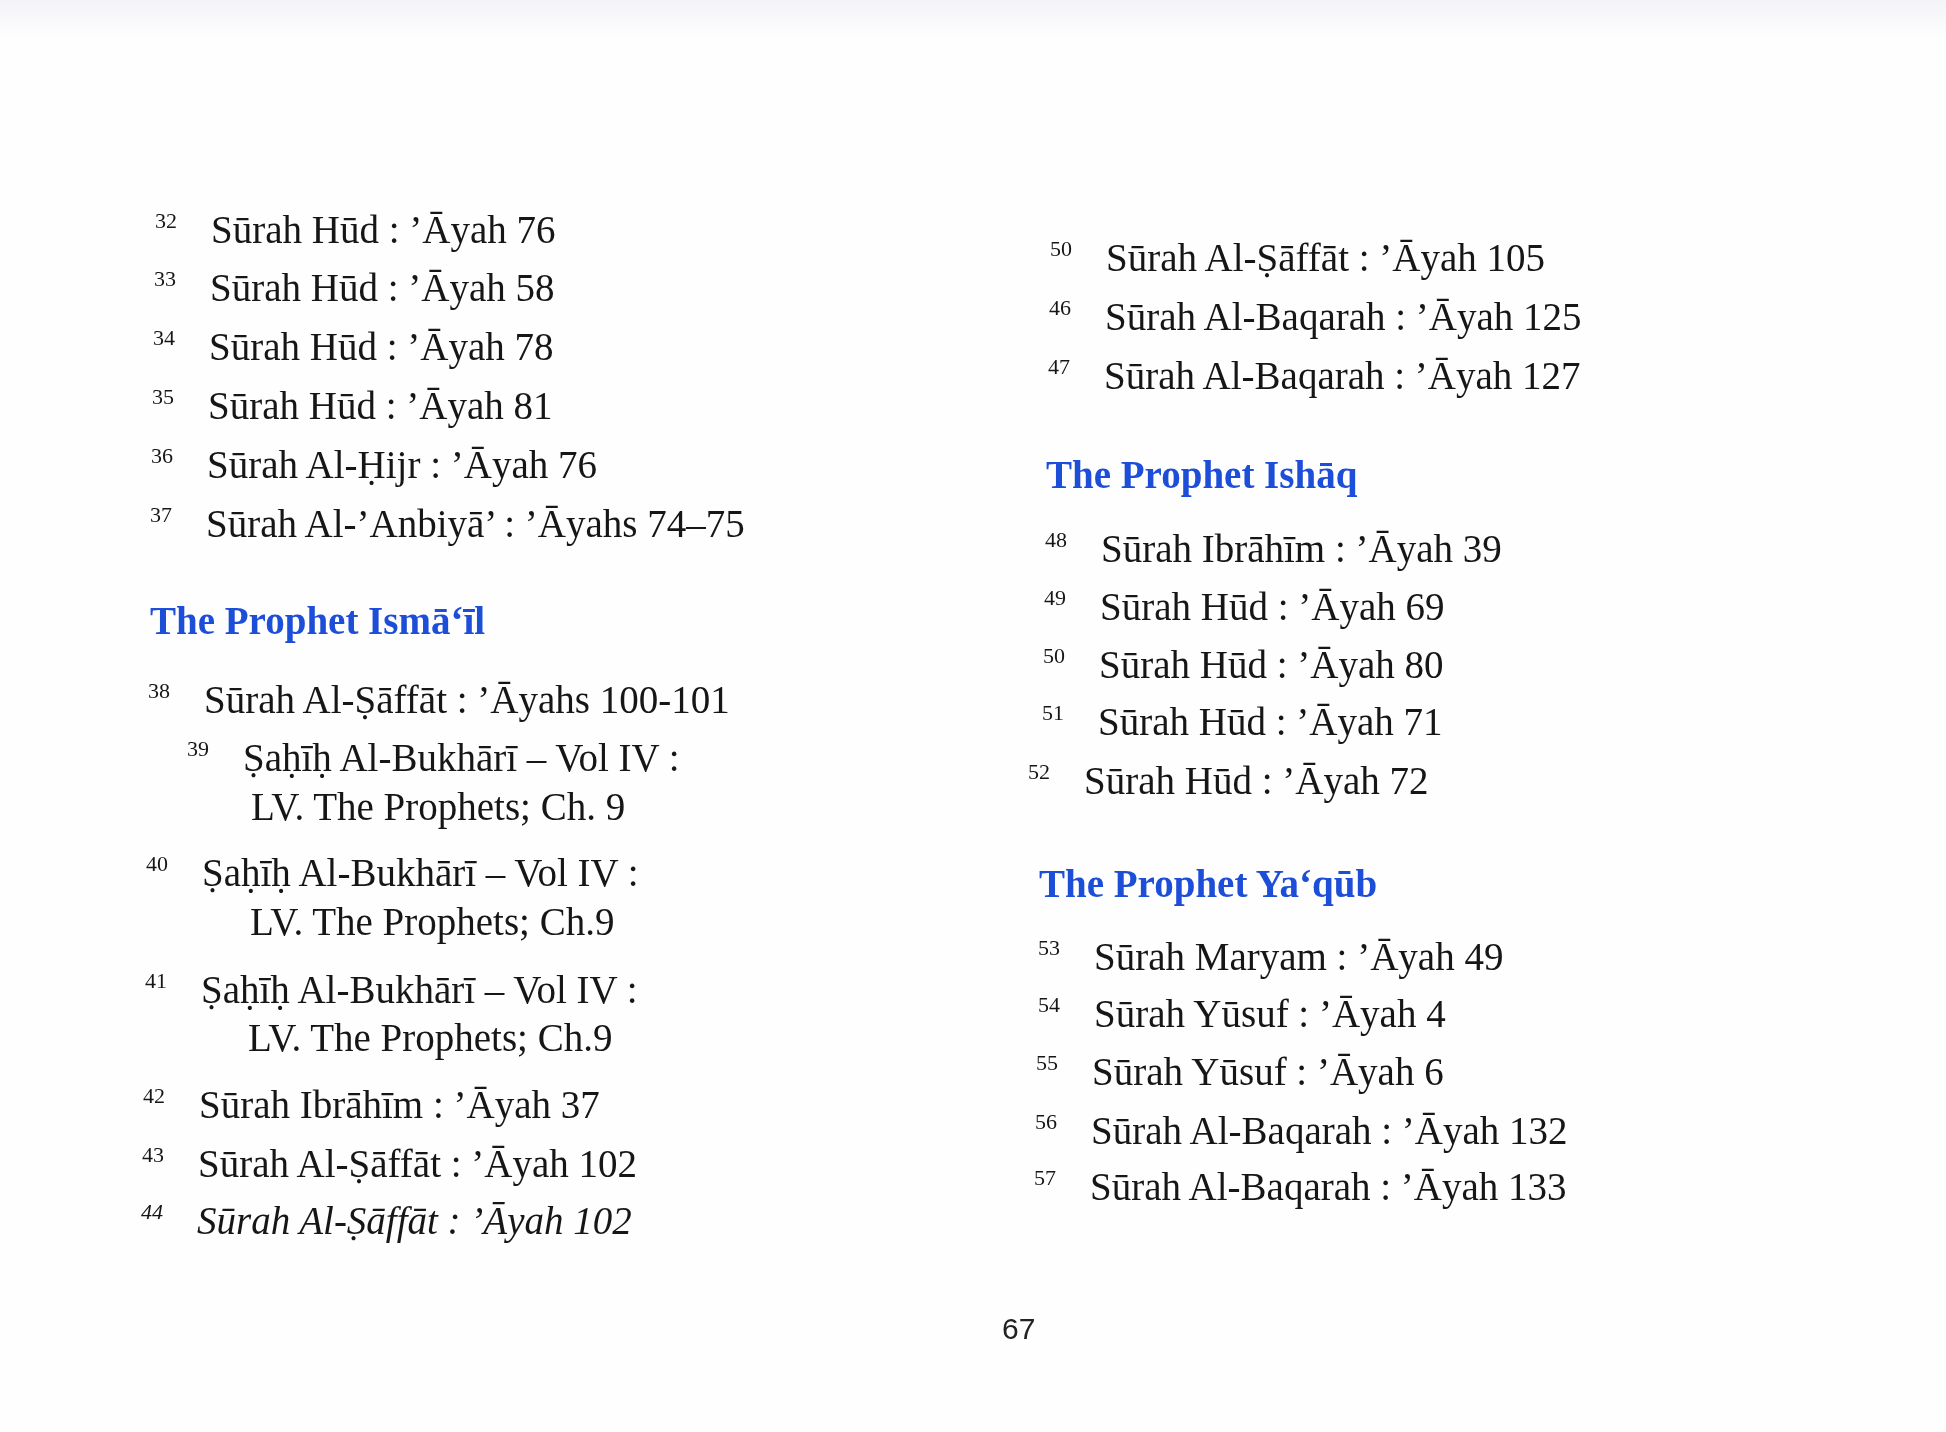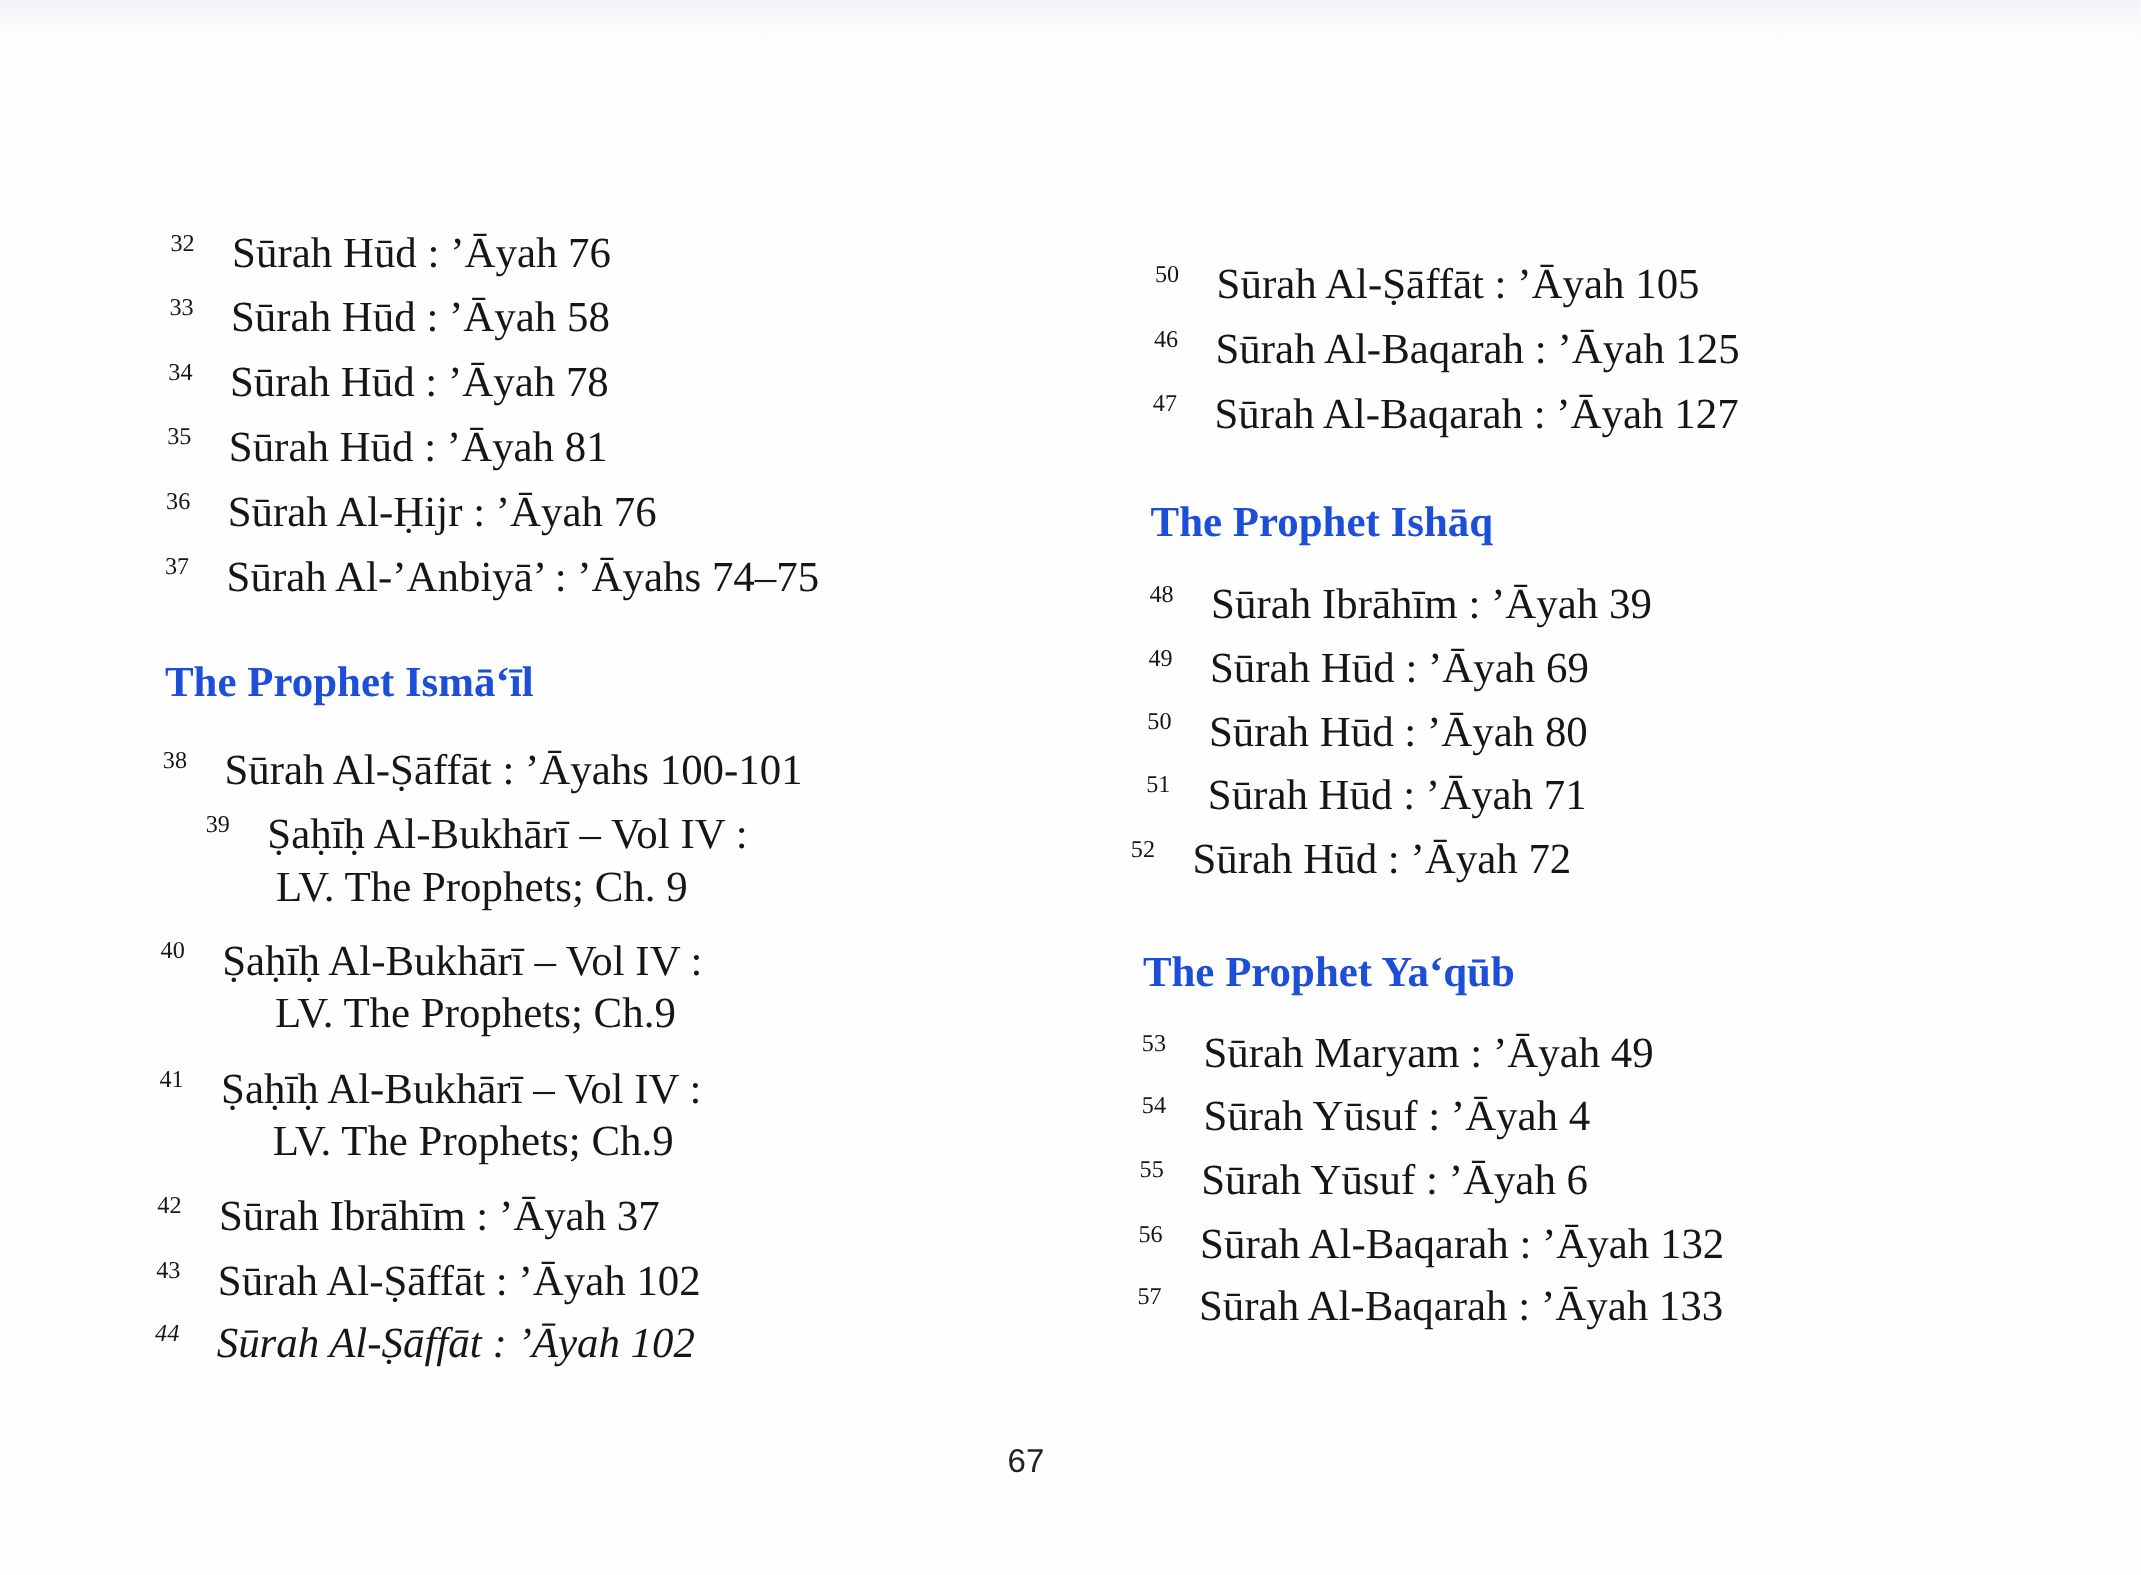--- a/index.html
+++ b/index.html
@@ -32,21 +32,21 @@
   .heading {
     position: absolute;
     white-space: nowrap;
     font-weight: bold;
     font-size: 39px;
     line-height: 46px;
     color: #1d4ed8;
   }
   .page-number {
     position: absolute;
-    left: 916px; top: 1312px;
+    left: 1002px; top: 1312px;
     font-family: "Liberation Sans", "DejaVu Sans", sans-serif;
     font-size: 30px;
     color: #222;
   }
 </style>
 </head>
 <body>
 
 <div class="page">
   <div class="scan-shade"></div>

